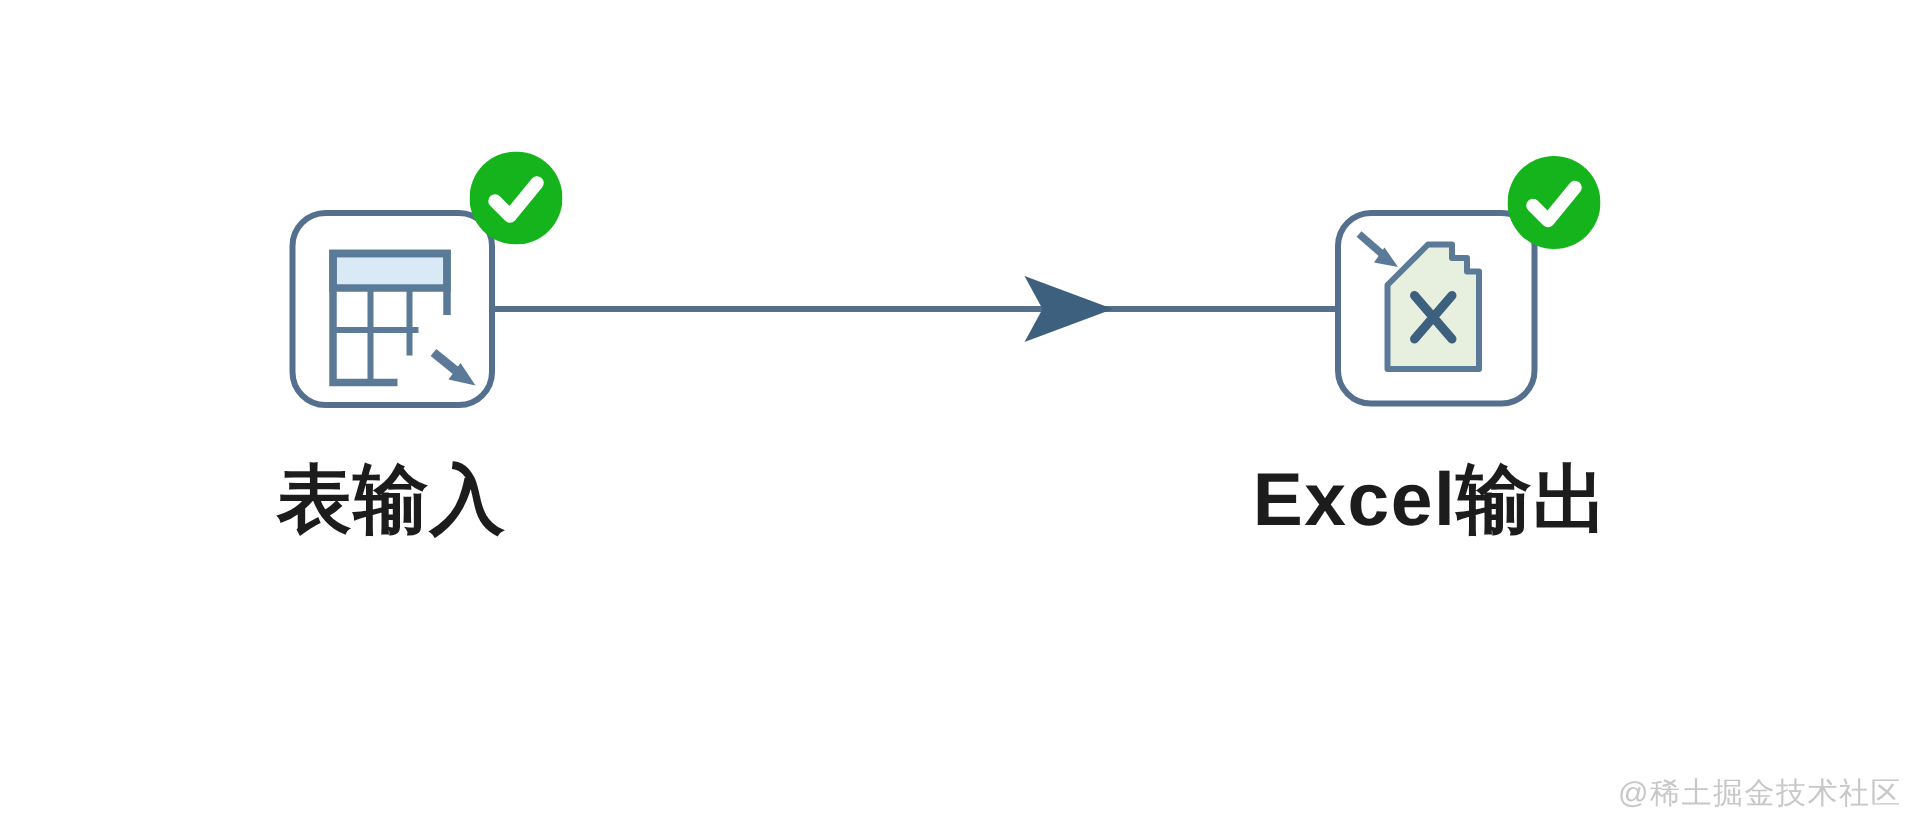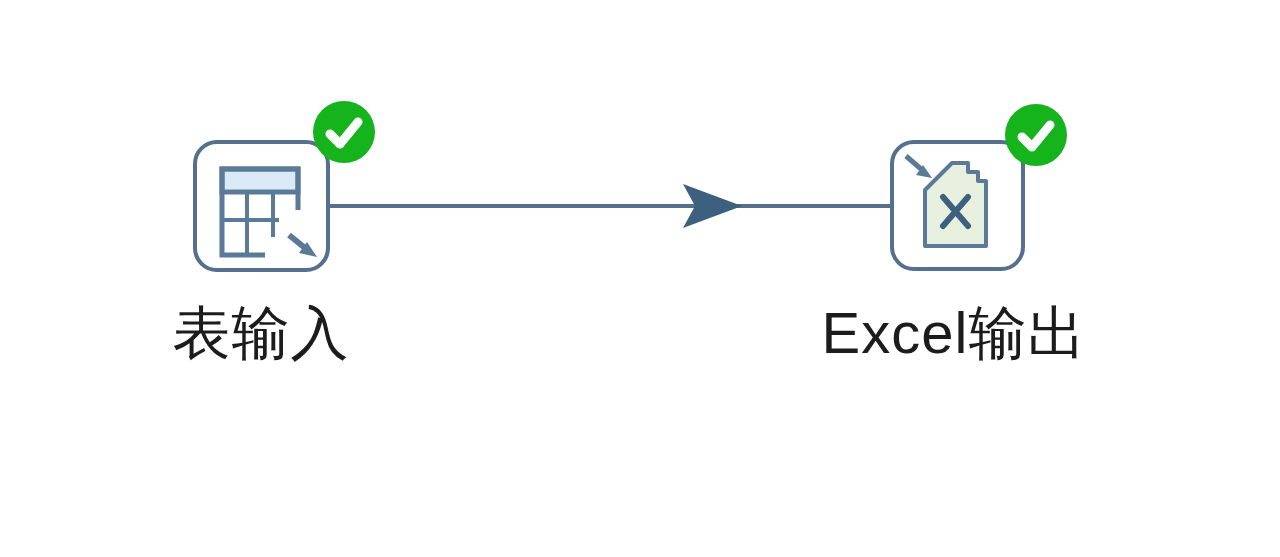--- a/index.html
+++ b/index.html
@@ -28,21 +28,21 @@
   .fill-slate{fill:var(--icon-stroke,#5b7a97);}
   .stroke-x{stroke:var(--arrowhead,#3d607e); fill:none;}
 
   .badge{position:absolute; width:62px; height:62px;}
   .badge-circle{fill:var(--status-green,#16b41c);}
   .badge-check{fill:none; stroke:var(--check-white,#ffffff); stroke-width:9;
                stroke-linecap:round; stroke-linejoin:round;}
 
   .step-label{
     position:absolute; transform:translateX(-50%);
-    font-size:58px; line-height:62px; font-weight:400; white-space:nowrap;
+    font-size:50px; line-height:62px; font-weight:700; white-space:nowrap;
     color:var(--label-text,#1c1c1c); letter-spacing:1px;
   }
 
   .watermark{
     position:absolute; right:12px; top:515px;
     font-size:20px; color:var(--watermark-text,#c8c8c8); letter-spacing:1px;
   }
 </style>
 </head>
 <body>
@@ -82,13 +82,14 @@
         <path class="stroke-x" d="M45,49 L70,78 M70,49 L45,78" stroke-width="6" stroke-linecap="round"></path>
       </svg>
     </div>
     <svg class="badge" style="left:115px; top:-36px;" viewBox="0 0 62 62">
       <circle class="badge-circle" cx="31" cy="31" r="31"></circle>
       <polyline class="badge-check" points="17,33 27,43 45,21"></polyline>
     </svg>
     <div class="step-label" style="left:64px; top:162px;">Excel输出</div>
   </div>
 
+  <div class="watermark">@稀土掘金技术社区</div>
 </div>
 
 </body></html>

